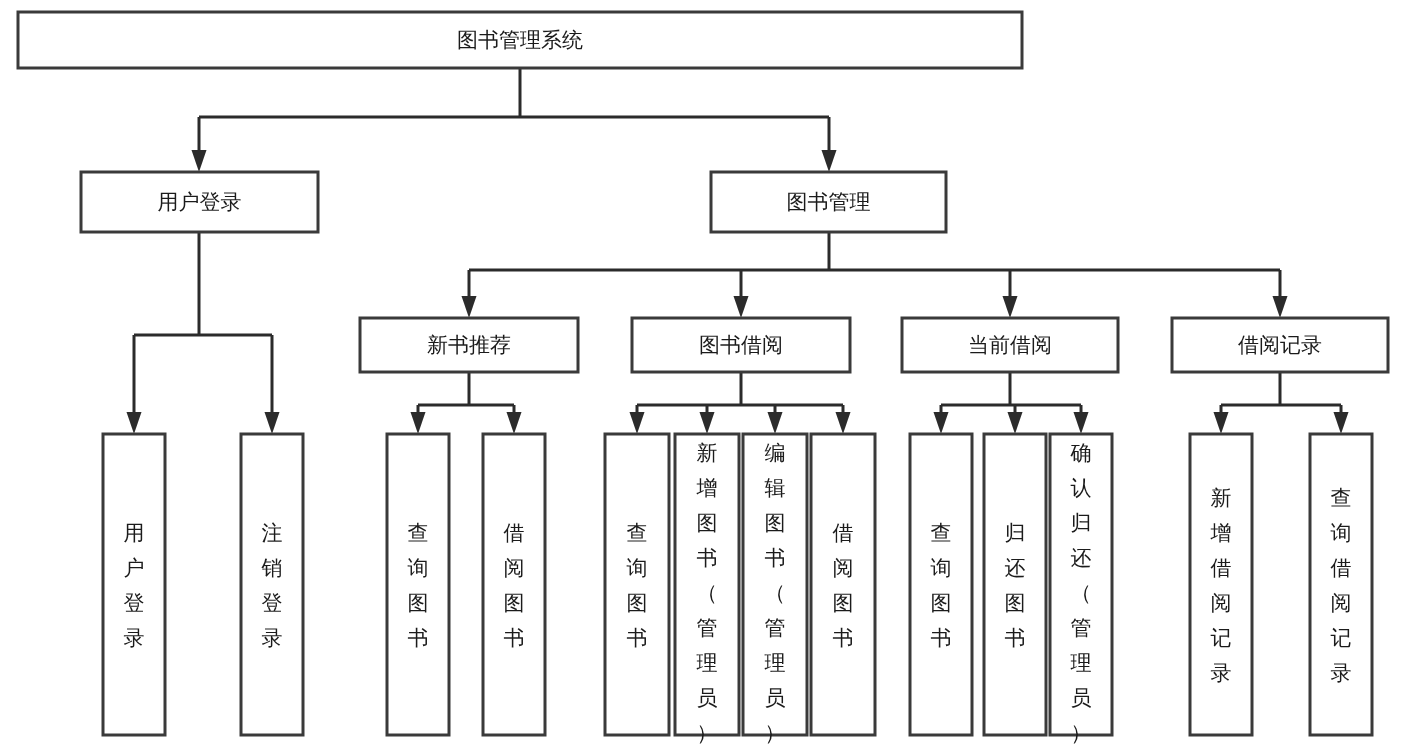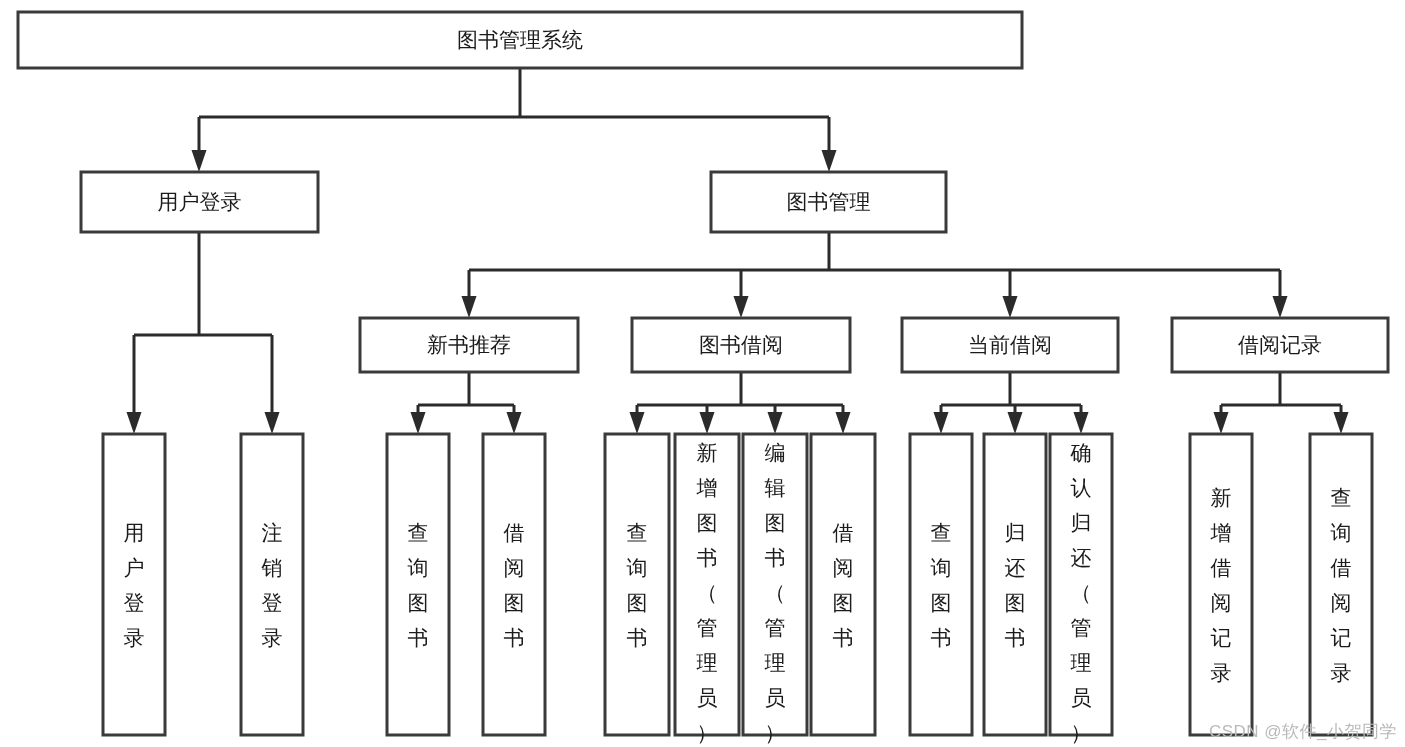--- a/index.html
+++ b/index.html
@@ -213,14 +213,13 @@
         <g>
           <rect class="node-box" x="1190" y="434" width="62" height="301"></rect>
           <text class="node-label-vertical" x="1221" y="504.7"><tspan x="1221" dy="0">新</tspan><tspan x="1221" dy="35">增</tspan><tspan x="1221" dy="35">借</tspan><tspan x="1221" dy="35">阅</tspan><tspan x="1221" dy="35">记</tspan><tspan x="1221" dy="35">录</tspan></text>
         </g>
         <g>
           <rect class="node-box" x="1310" y="434" width="62" height="301"></rect>
           <text class="node-label-vertical" x="1341" y="504.7"><tspan x="1341" dy="0">查</tspan><tspan x="1341" dy="35">询</tspan><tspan x="1341" dy="35">借</tspan><tspan x="1341" dy="35">阅</tspan><tspan x="1341" dy="35">记</tspan><tspan x="1341" dy="35">录</tspan></text>
         </g>
       </g>
   </svg>
-  <div class="watermark-text">CSDN @软件_小贺同学</div>
 </div>
 
 </body></html>

